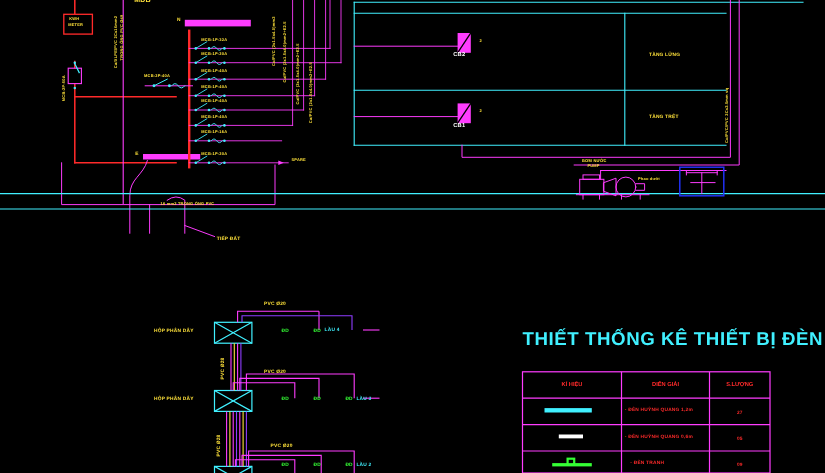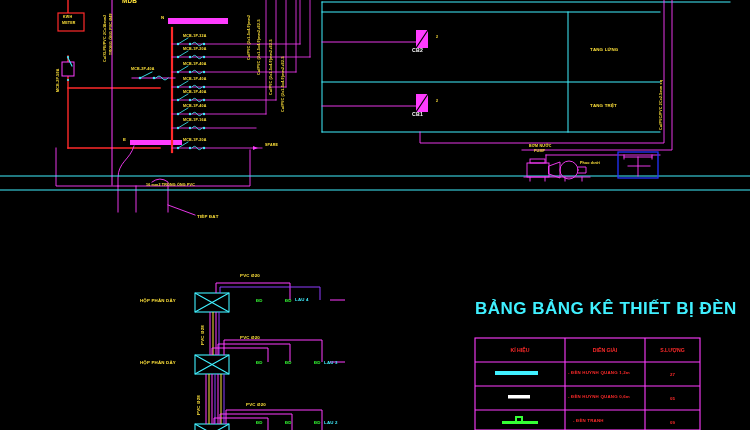--- a/index.html
+++ b/index.html
@@ -344,21 +344,21 @@
 <div class="lbl grn xs" style="left:285px;top:361px;">ĐD</div>
 <div class="lbl grn xs" style="left:314px;top:361px;">ĐD</div>
 <div class="lbl grn xs" style="left:256px;top:421px;">ĐD</div>
 <div class="lbl grn xs" style="left:285px;top:421px;">ĐD</div>
 <div class="lbl grn xs" style="left:314px;top:421px;">ĐD</div>
 
 <div class="lbl cyn xs" style="left:295px;top:298px;">LẦU 4</div>
 <div class="lbl cyn xs" style="left:324px;top:361px;">LẦU 3</div>
 <div class="lbl cyn xs" style="left:324px;top:421px;">LẦU 2</div>
 
-<div class="lbl cyn title" style="left:475px;top:300px;">BẢNG BẢNG KÊ THIẾT BỊ ĐÈN</div>
+<div class="lbl cyn title" style="left:475px;top:300px;">THIẾT THỐNG KÊ THIẾT BỊ ĐÈN</div>
 
 <div class="tblcell red sm" style="left:475px;top:338px;width:90px;height:24px;">KÍ HIỆU</div>
 <div class="tblcell red sm" style="left:565px;top:338px;width:80px;height:24px;">DIỄN GIẢI</div>
 <div class="tblcell red sm" style="left:645px;top:338px;width:55px;height:24px;">S.LƯỢNG</div>
 
 <div class="lbl red xs" style="left:568px;top:371px;">- ĐÈN HUỲNH QUANG 1,2m</div>
 <div class="tblcell red xs" style="left:645px;top:362px;width:55px;height:24px;">27</div>
 
 <div class="lbl red xs" style="left:568px;top:395px;">- ĐÈN HUỲNH QUANG 0,6m</div>
 <div class="tblcell red xs" style="left:645px;top:386px;width:55px;height:24px;">05</div>

